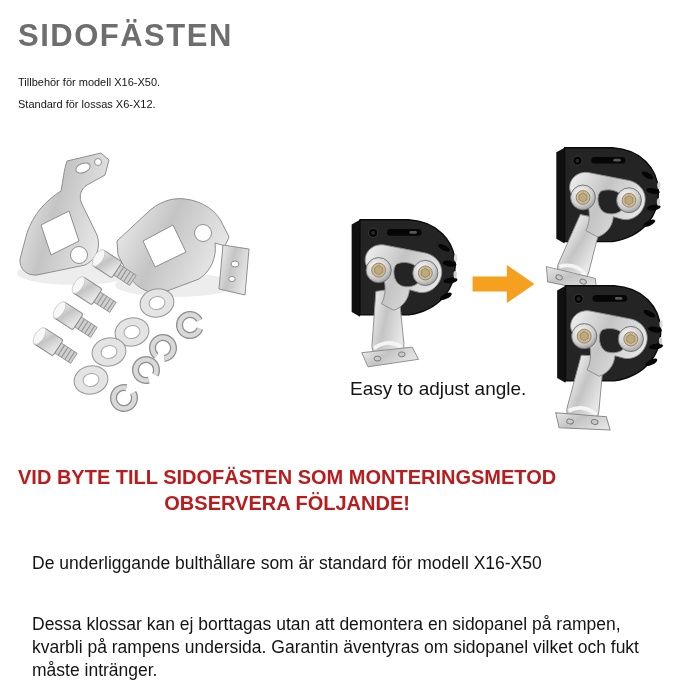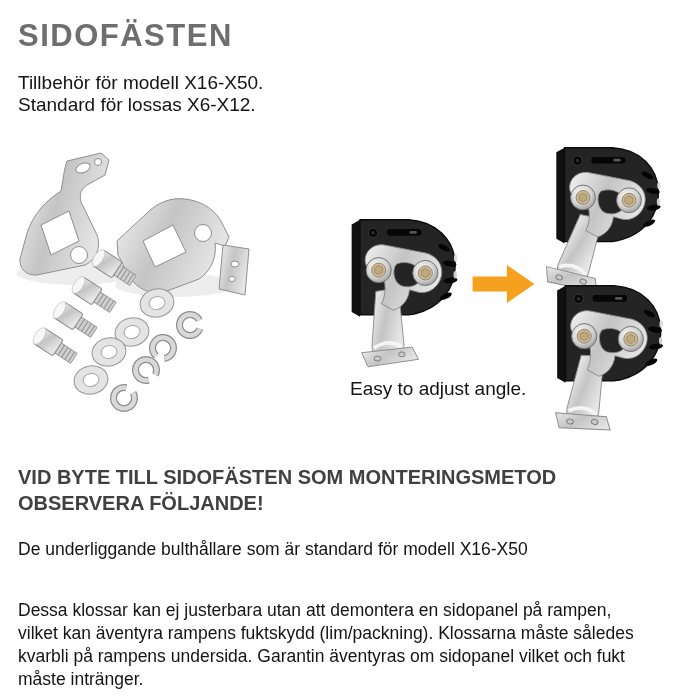--- a/index.html
+++ b/index.html
@@ -16,42 +16,43 @@
     left:18px;top:18px;
     margin:0;
     font-size:31px;
     font-weight:bold;
     letter-spacing:1.5px;
     color:#6e6e6e;
   }
   .intro{
     left:18px;top:72px;
     margin:0;
-    font-size:19px;
+    font-size:11px;
     line-height:21.5px;
     color:#141414;
   }
   .line{display:block;}
   .caption{
     left:350px;top:378px;
     margin:0;
     font-size:19px;
     color:#141414;
     text-align:right;
   }
   h2.warning-heading{
     left:18px;top:464px;
     margin:0;
     font-size:20px;
     font-weight:bold;
     line-height:26px;
-    color:#404040;
+    color:#b91c1c;
+    text-align:center;
   }
   .para{
-    margin:0;
+    margin:14px;
     font-size:17.5px;
     line-height:23px;
     color:#141414;
   }
   .para1{left:18px;top:538px;}
   .para2{left:18px;top:599px;}
   svg.fig{display:block;}
   .hidden-defs{position:absolute;width:0;height:0;overflow:hidden;}
 </style>
 </head>
@@ -240,19 +241,18 @@
   <h2 class="abs warning-heading">
     <span class="line">VID BYTE TILL SIDOFÄSTEN SOM MONTERINGSMETOD</span>
     <span class="line">OBSERVERA FÖLJANDE!</span>
   </h2>
 
   <p class="abs para para1">
     <span class="line">De underliggande bulthållare som är standard för modell X16-X50</span>
   </p>
 
   <p class="abs para para2">
-    <span class="line">Dessa klossar kan ej justerbara utan att demontera en sidopanel på rampen,</span>
-    <span class="line">vilket kan äventyra rampens fuktskydd (lim/packning). Klossarna måste således</span>
+    <span class="line">Dessa klossar kan ej borttagas utan att demontera en sidopanel på rampen,</span>
     <span class="line">kvarbli på rampens undersida. Garantin äventyras om sidopanel vilket och fukt</span>
     <span class="line">måste intränger.</span>
   </p>
 
 </div>
 
 </body></html>

